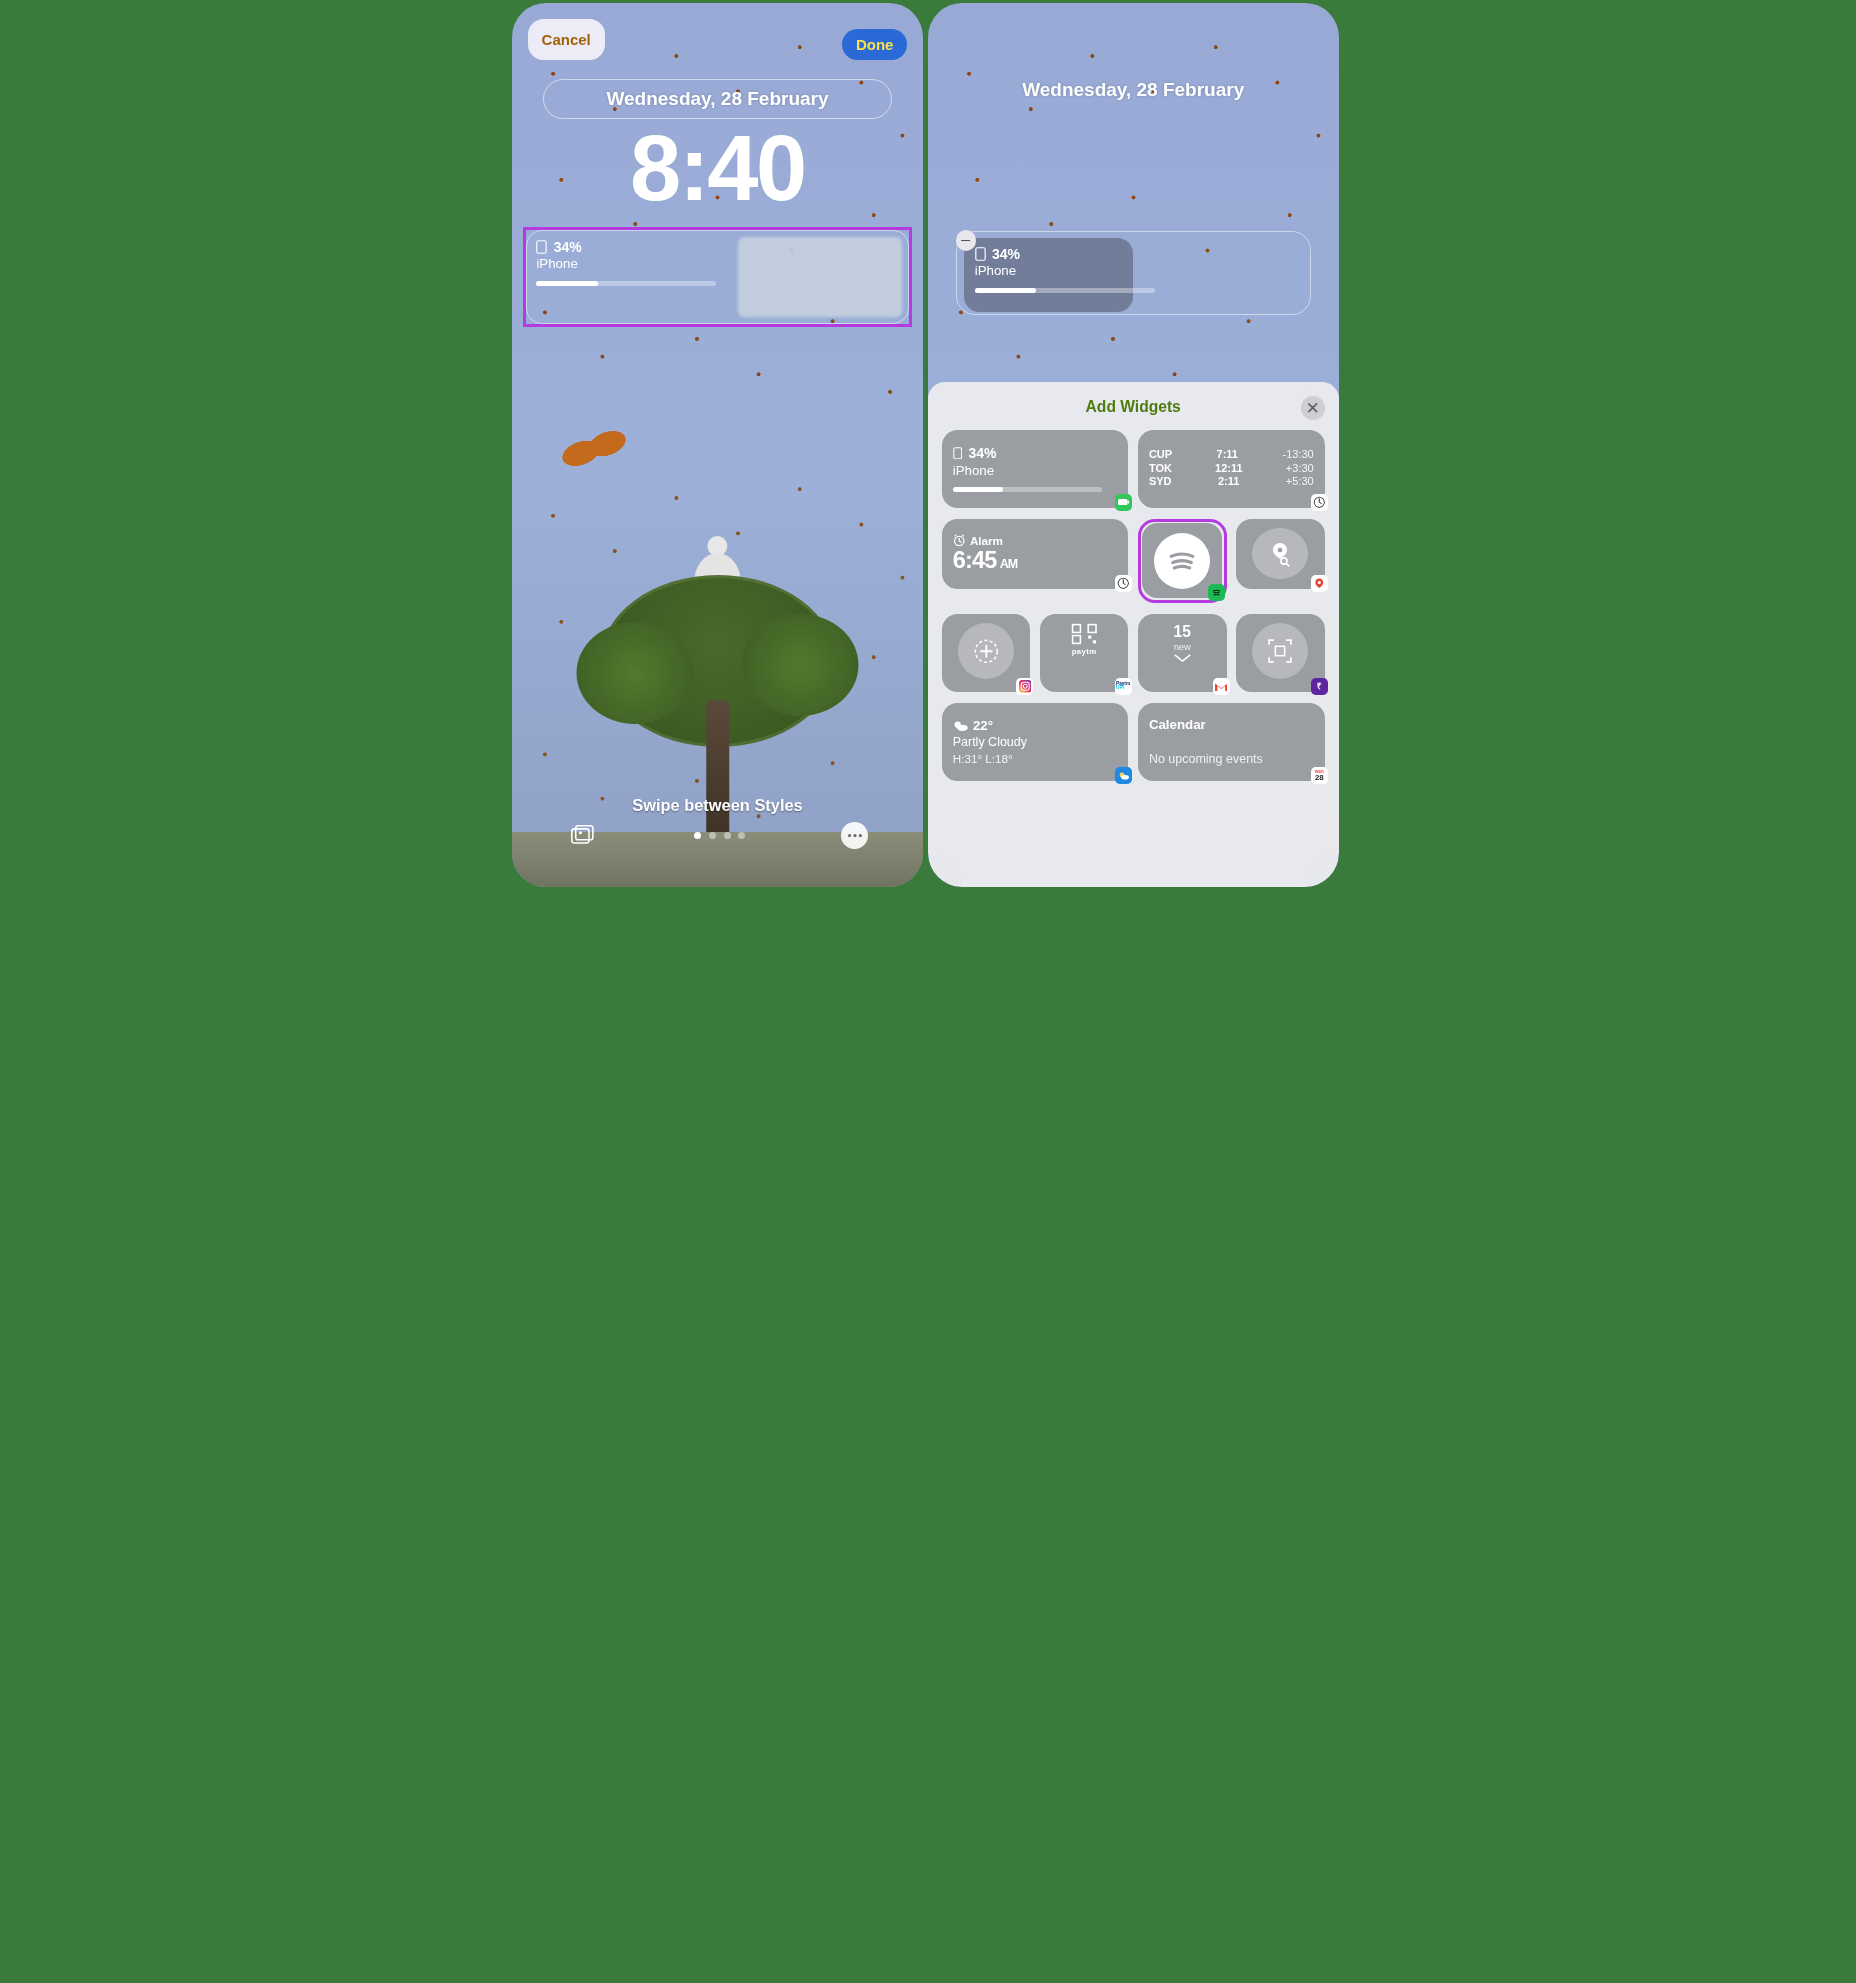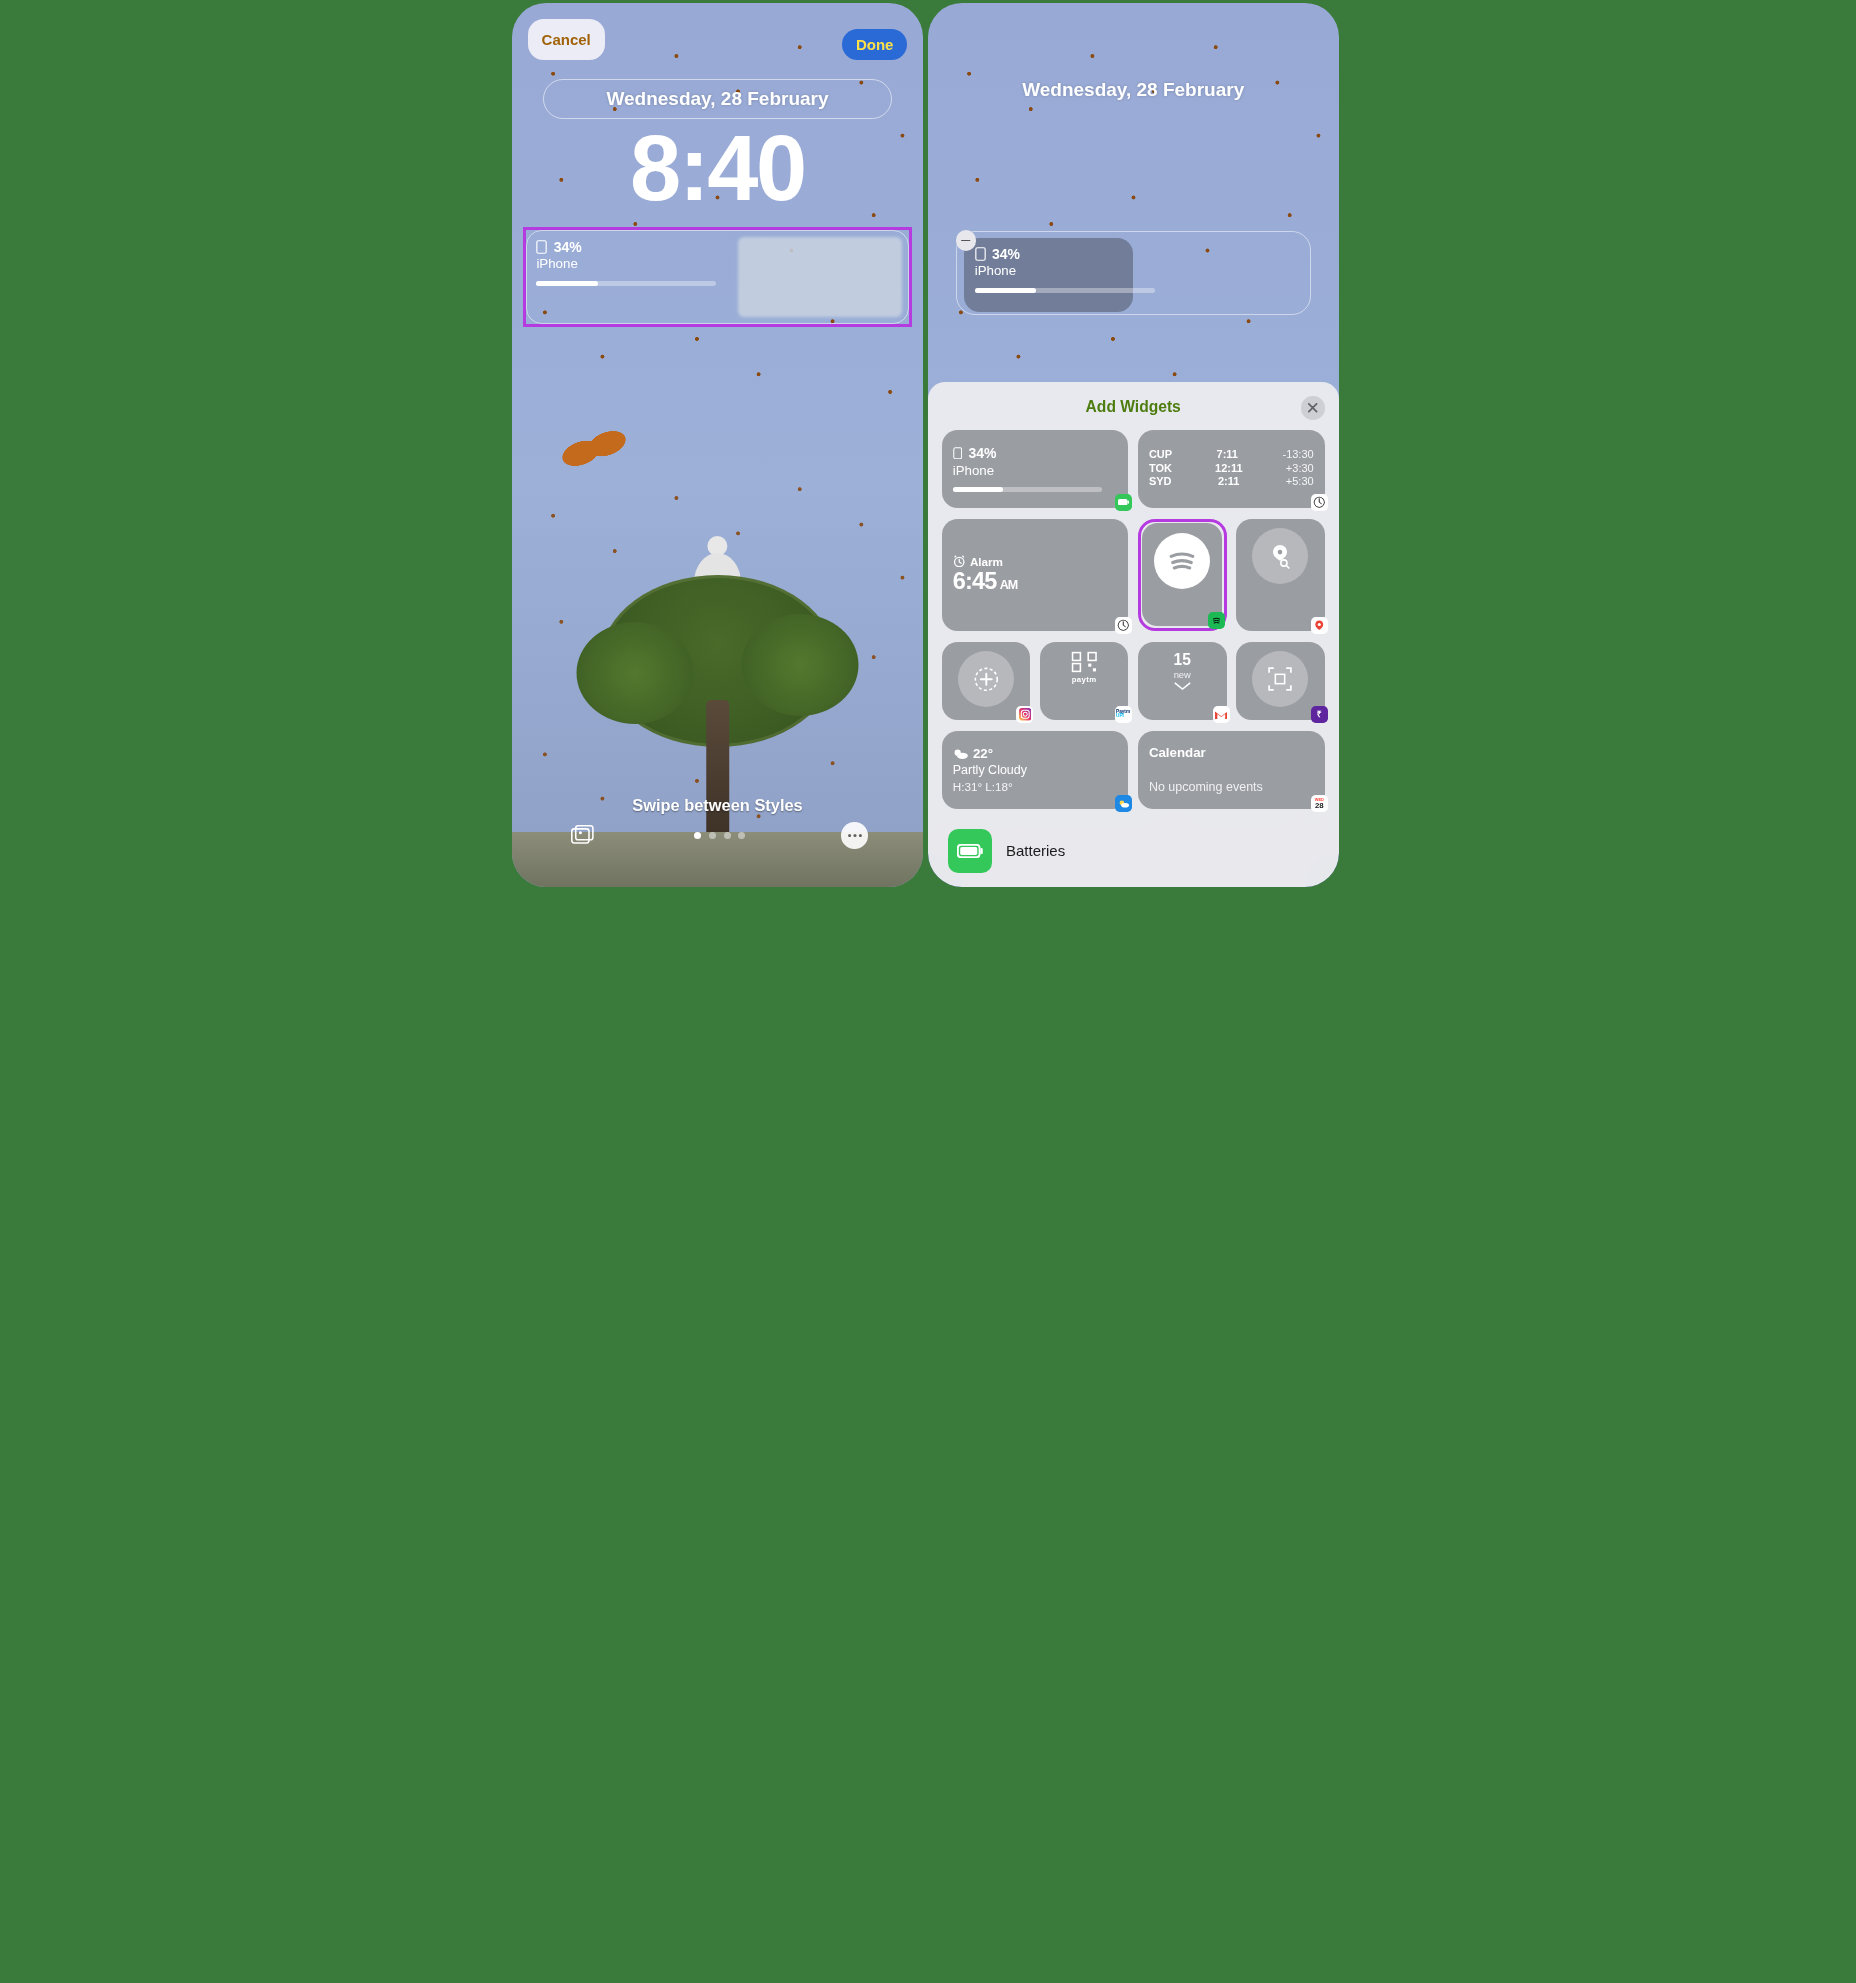--- a/index.html
+++ b/index.html
@@ -89,21 +89,21 @@
 
 .sheet { position: absolute; left: 0; right: 0; bottom: 0; height: 505px; background: rgba(235,235,238,0.96); border-radius: 17px 17px 34px 34px; backdrop-filter: blur(15.6px); z-index: 10; padding: 15.6px 14px 0; display: flex; flex-direction: column; }
 .sheet-hdr { position: relative; text-align: center; font-size: 15.6px; font-weight: 600; color: #4d7c0f; margin-bottom: 14px; }
 .sheet-close { position: absolute; right: 0; top: -1.6px; width: 23.5px; height: 23.5px; border-radius: 50%; background: rgba(128,128,135,0.25); color: #636366; display: flex; align-items: center; justify-content: center; font-size: 12.5px; font-weight: 700; cursor: pointer; }
 .sugg { display: grid; grid-template-columns: repeat(4, 1fr); gap: 9.4px; }
 .wcard { background: #9a9da2; border-radius: 15.6px; position: relative; color: #fff; padding: 9.4px 11px; display: flex; flex-direction: column; justify-content: center; cursor: pointer; }
 .wcard.span2 { grid-column: span 2; }
 .wcard.circle-host { align-items: center; justify-content: flex-start; }
 .wcard .circle { width: 56px; height: 56px; border-radius: 50%; background: rgba(255,255,255,0.28); display: flex; align-items: center; justify-content: center; }
 .wcard.h100 { height: 78px; }
-.wcard.h110 { height: 112px; }
+.wcard.h110 { height: 70px; }
 .appbadge { position: absolute; right: -3.1px; bottom: -3.1px; width: 17px; height: 17px; border-radius: 4.7px; background: #fff; display: flex; align-items: center; justify-content: center; font-size: 9.4px; }
 .row2 { margin-top: 11px; }
 .clkrow { display: flex; justify-content: space-between; font-size: 11px; font-weight: 600; margin-bottom: 1.6px; }
 .clkrow .off { font-weight: 500; opacity: 0.9; }
 .alarm-title { font-size: 11.7px; font-weight: 600; display: flex; align-items: center; gap: 4.7px; }
 .alarm-time { font-size: 23.5px; font-weight: 700; letter-spacing: -0.8px; }
 .alarm-time small { font-size: 12.5px; font-weight: 600; margin-left: 3.1px; }
 .spotify-hl { border: 3.9px solid #b53be0; border-radius: 17px; padding: 1.6px; }
 .cal-title { font-size: 13.3px; font-weight: 600; margin-bottom: 20px; }
 .cal-sub { font-size: 12.5px; color: rgba(255,255,255,0.85); }
@@ -407,26 +407,16 @@
       <div class="wcard span2 h100">
         <div class="cal-title">Calendar</div>
         <div class="cal-sub">No upcoming events</div>
         <div class="appbadge" style="background:#fff; flex-direction:column;">
           <div style="font-size:3.9px; color:#ff3b30; font-weight:700;">WED</div>
           <div style="font-size:7.8px; color:#1c1c1e; font-weight:600; line-height:1;">28</div>
         </div>
       </div>
     </div>
 
-    <div class="listrow">
-      <div class="listicon">
-        <svg width="26.6" height="14" viewBox="0 0 34 18">
-              <rect x="1" y="1" width="28" height="16" rx="4" fill="none" stroke="#fff" stroke-width="2.5"></rect>
-              <rect x="30" y="5" width="3" height="8" rx="1.5" fill="#fff"></rect>
-              <rect x="4" y="4" width="22" height="10" rx="2" fill="#fff"></rect>
-            </svg>
-      </div>
-      <div class="listlabel">Batteries</div>
-    </div>
   </div>
 </div>
 </div>
 
 
 </body></html>

